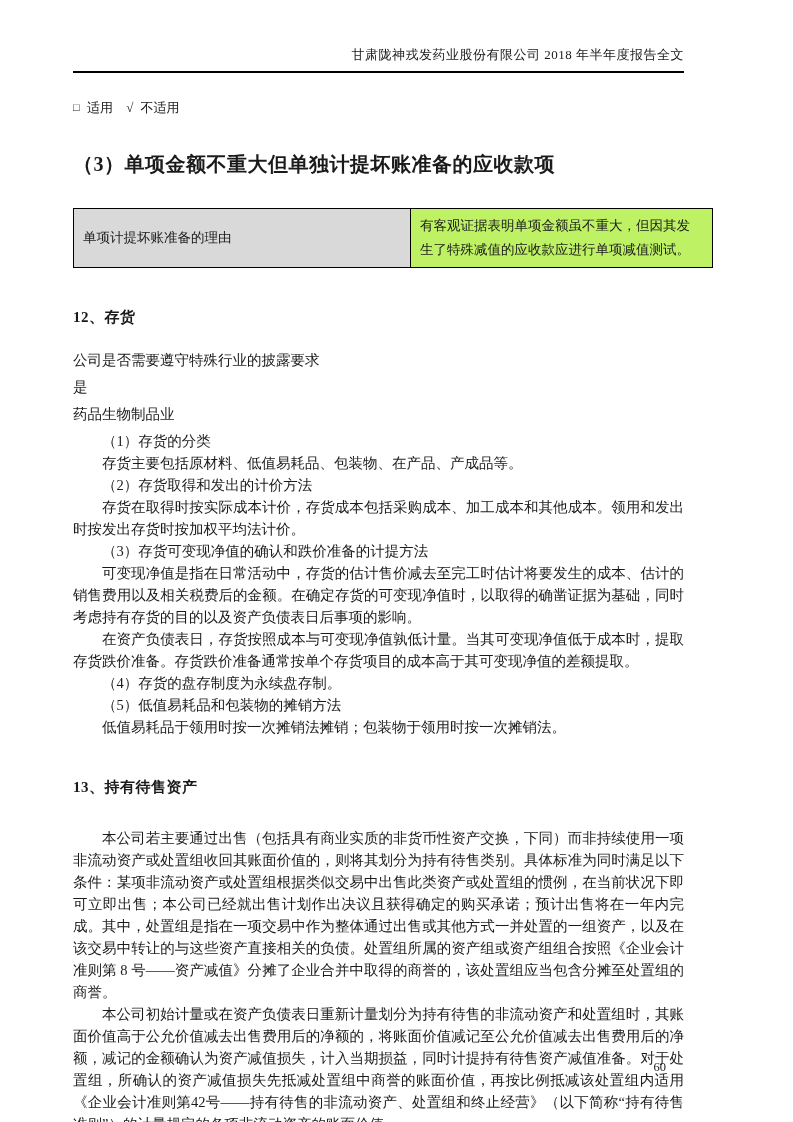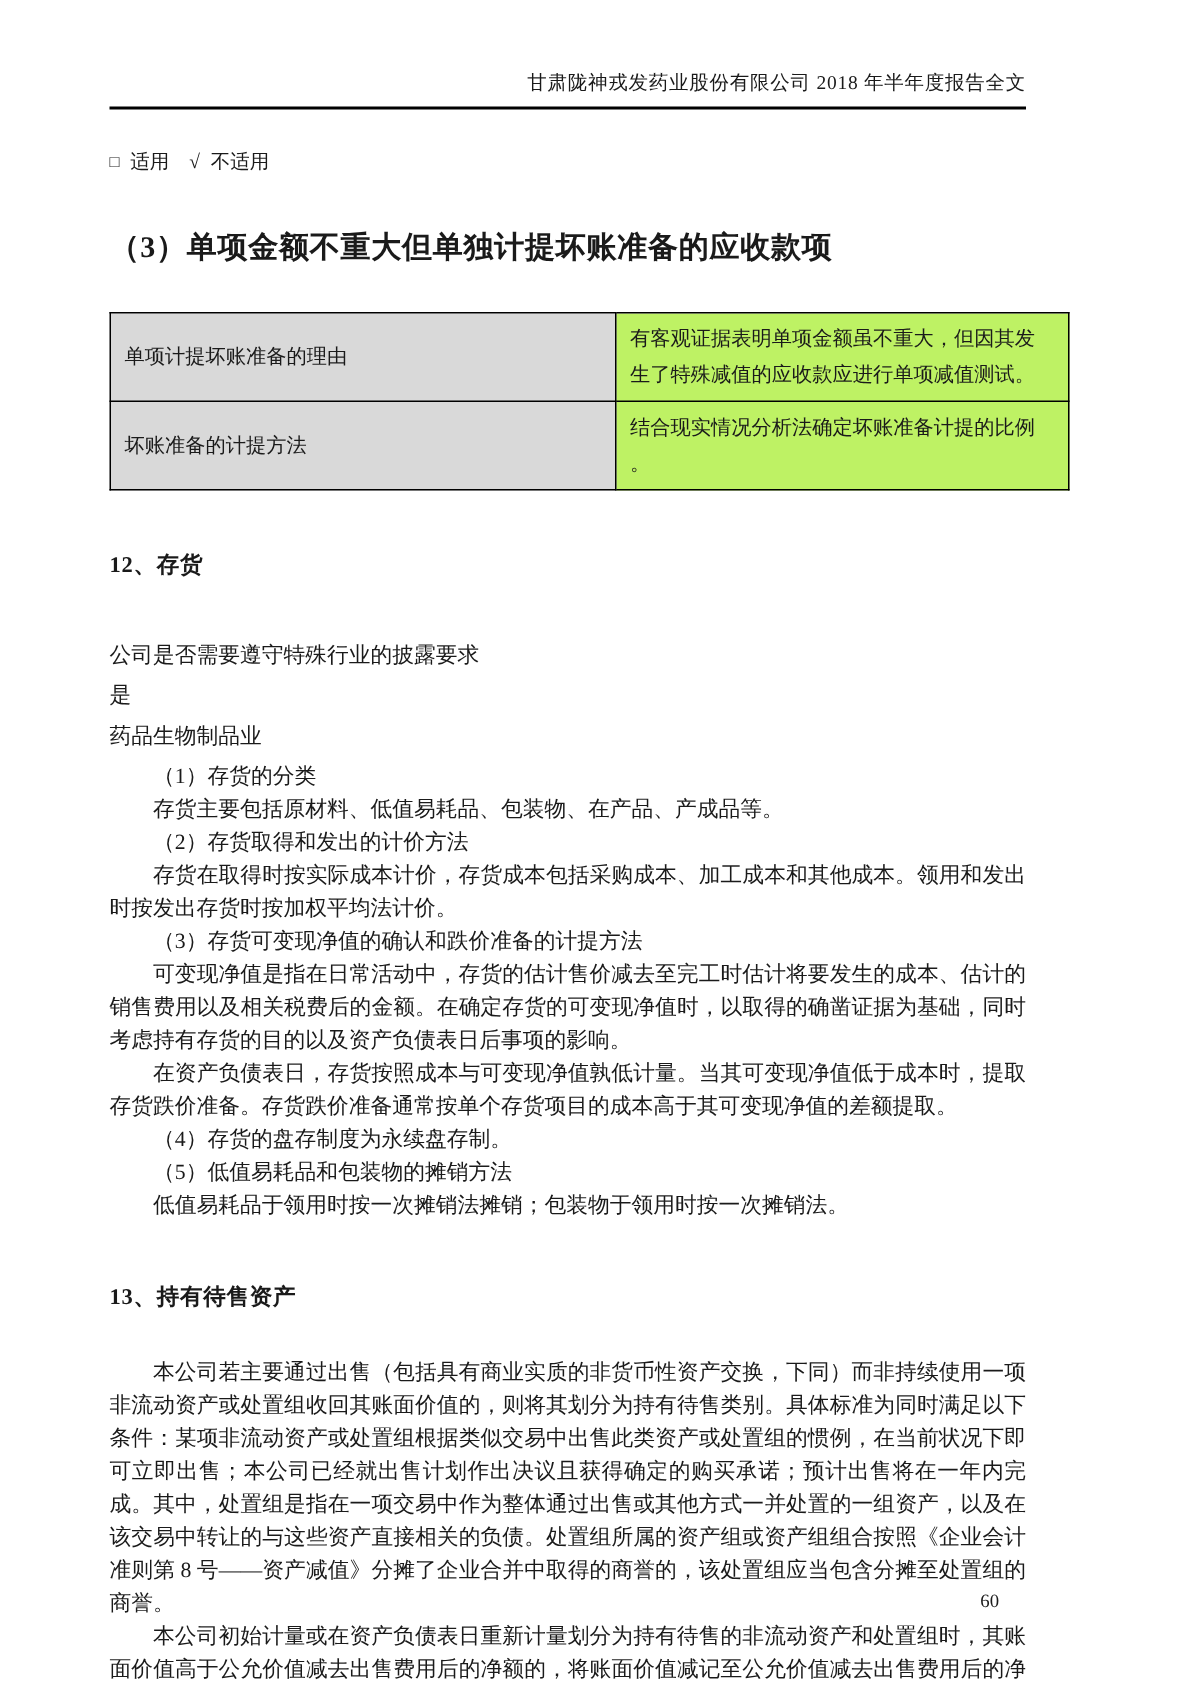--- a/index.html
+++ b/index.html
@@ -65,21 +65,21 @@
     line-height: 24px;
   }
   table.kv-table td.label-cell {
     width: 318px;
     background: #d9d9d9;
   }
   table.kv-table td.value-cell {
     background: #bef264;
   }
   .body-block {
-    margin-top: 40px;
+    margin-top: 22px;
     font-size: 14.5px;
     line-height: 22px;
   }
   .body-block p {
     margin: 0;
     text-align: justify;
   }
   .body-block p.plain {
     margin-bottom: 5px;
   }
@@ -120,24 +120,20 @@
   </div>
 
   <h2 class="sub-heading">（3）单项金额不重大但单独计提坏账准备的应收款项</h2>
 
   <table class="kv-table">
     <tbody>
       <tr>
         <td class="label-cell">单项计提坏账准备的理由</td>
         <td class="value-cell">有客观证据表明单项金额虽不重大，但因其发生了特殊减值的应收款应进行单项减值测试。</td>
       </tr>
-      <tr>
-        <td class="label-cell">坏账准备的计提方法</td>
-        <td class="value-cell">结合现实情况分析法确定坏账准备计提的比例 。</td>
-      </tr>
     </tbody>
   </table>
 
   <h2 class="num-heading">12、存货</h2>
 
   <div class="body-block">
     <p class="plain">公司是否需要遵守特殊行业的披露要求</p>
     <p class="plain">是</p>
     <p class="plain">药品生物制品业</p>
     <p class="indent">（1）存货的分类</p>

